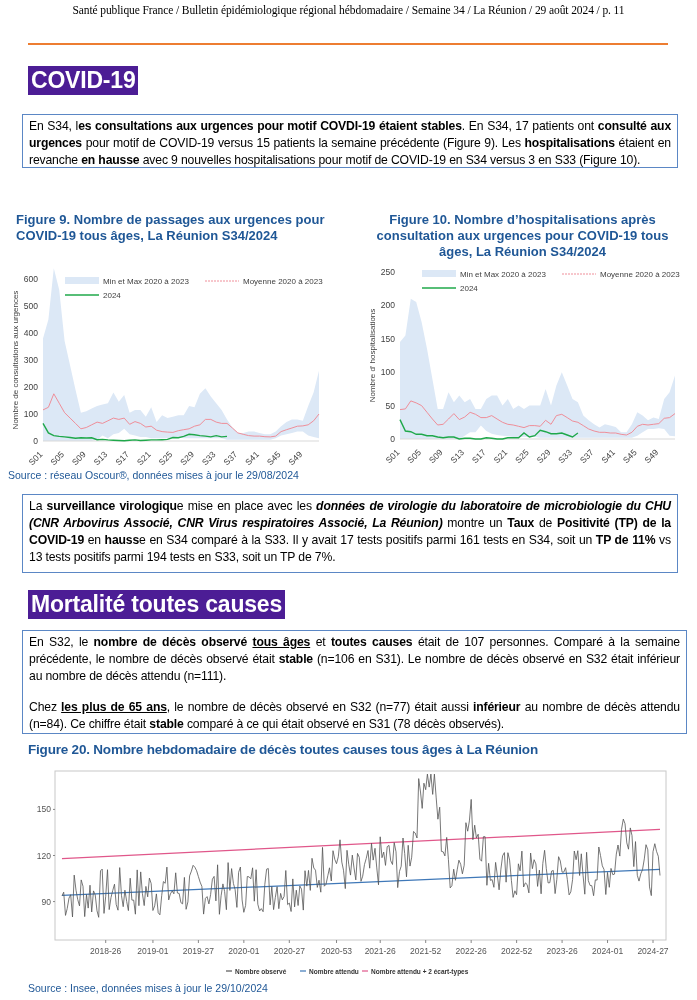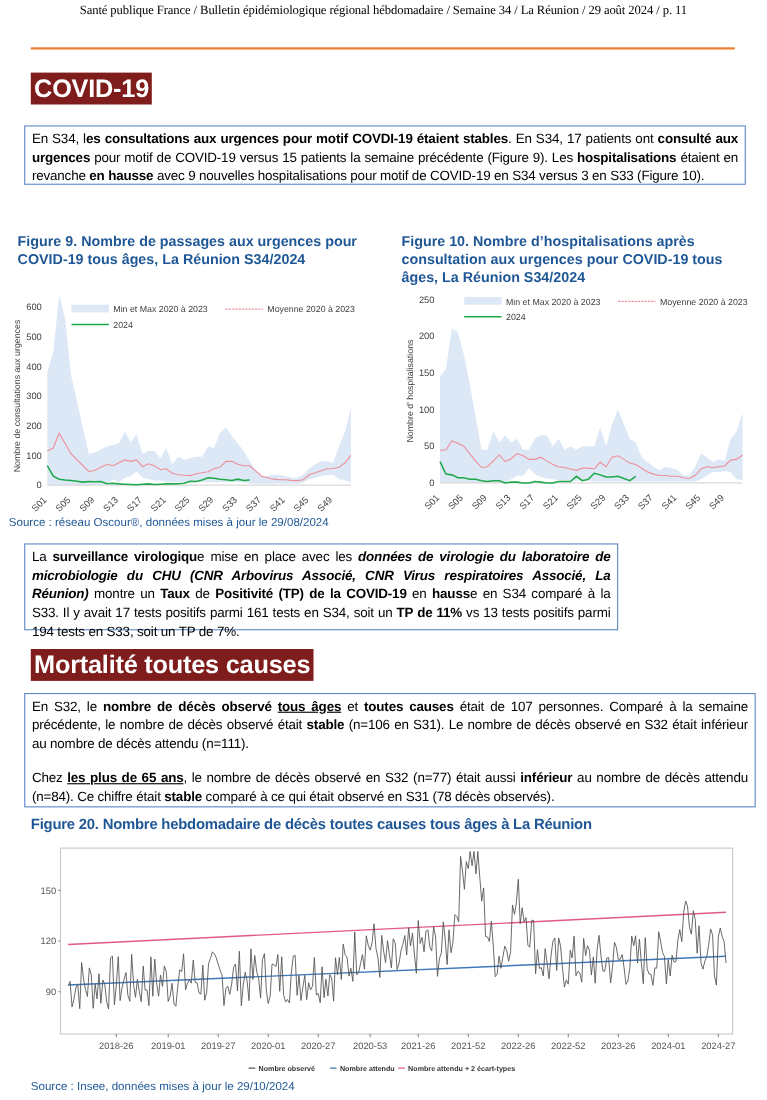--- a/index.html
+++ b/index.html
@@ -1,41 +1,41 @@
 <!DOCTYPE html>
 <html><head>
 <meta charset="utf-8">
 <style>
   html, body { margin:0; padding:0; }
   body { width:697px; height:1000px; background:#ffffff; position:relative; overflow:hidden;
          font-family:"Liberation Sans", sans-serif; color:#000; }
   .abs { position:absolute; }
   #hdr { left:0; width:697px; top:4px; text-align:center; font-size:11.5px; letter-spacing:-0.1px;font-family:Liberation Serif, serif; }
   #rule { left:28px; width:640px; top:43px; height:2px; background:#ed7d31; }
-  .section-title { background:#7f1d1d; color:#fff; font-weight:bold; font-size:23px; padding:0 3px; line-height:29px; letter-spacing:-0.2px; }
+  .section-title { background:#4c1d95; color:#fff; font-weight:bold; font-size:23px; padding:0 3px; line-height:29px; letter-spacing:-0.2px; }
   .textbox { border:1px solid #5b87c5; padding:3px 6px; font-size:12.2px; line-height:17px; text-align:justify; box-sizing:border-box; letter-spacing:-0.15px; }
   .fig-title { color:#1f5796; font-weight:bold; font-size:13px; line-height:16px; }
   .src { color:#1f5796; font-size:10.5px; }
   svg text { font-family:"Liberation Sans", sans-serif; }
 </style>
 </head>
 <body>
 
 <div id="hdr" class="abs">Santé publique France / Bulletin épidémiologique régional hébdomadaire / Semaine 34 / La Réunion / 29 août 2024 / p. 11</div>
 <div id="rule" class="abs"></div>
 
 <div class="abs section-title" style="left:28px;top:66px;">COVID-19</div>
 
 <div class="abs textbox" style="left:22px;top:114px;width:656px;height:54px;">
   <span><span>En S34, l</span><span style="font-weight: bold;">es consultations aux urgences pour motif COVDI-19 étaient stables</span><span>. En S34, 17 patients ont </span><span style="font-weight: bold;">consulté aux urgences</span><span> pour motif de COVID-19 versus 15 patients la semaine précédente (Figure 9). Les </span><span style="font-weight: bold;">hospitalisations</span><span> étaient en revanche </span><span style="font-weight: bold;">en hausse</span><span> avec 9 nouvelles hospitalisations pour motif de COVID-19 en S34 versus 3 en S33 (Figure 10).</span></span>
 </div>
 
 <div class="abs fig-title" style="left:16px;top:212px;width:330px;">Figure 9. Nombre de passages aux urgences pour COVID-19 tous âges, La Réunion S34/2024</div>
 
-<div class="abs fig-title" style="left:365px;top:212px;width:315px;">Figure 10. Nombre d’hospitalisations après consultation aux urgences pour COVID-19 tous âges, La Réunion S34/2024</div>
+<div class="abs fig-title" style="left:365px;top:212px;width:315px;text-align:center;">Figure 10. Nombre d’hospitalisations après consultation aux urgences pour COVID-19 tous âges, La Réunion S34/2024</div>
 
 <svg class="abs" id="chart9" style="left:0;top:262px;" width="345" height="208">
     <path d="M43.0 76.4 L48.4 57.5 L53.8 6.2 L59.2 27.8 L64.6 79.1 L70.1 103.4 L75.5 127.7 L80.9 150.7 L86.3 149.3 L91.7 146.6 L97.1 143.9 L102.5 142.6 L107.9 141.2 L113.4 130.4 L118.8 139.8 L124.2 133.1 L129.6 150.7 L135.0 147.9 L140.4 147.9 L145.8 154.7 L151.2 145.3 L156.6 160.1 L162.1 153.3 L167.5 156.1 L172.9 154.7 L178.3 153.3 L183.7 153.3 L189.1 143.9 L194.5 145.3 L199.9 131.8 L205.4 126.3 L210.8 134.4 L216.2 141.2 L221.6 147.9 L227.0 157.4 L232.4 165.5 L237.8 170.9 L243.2 170.9 L248.6 169.6 L254.1 169.6 L259.5 170.9 L264.9 172.3 L270.3 172.3 L275.7 169.6 L281.1 164.2 L286.5 160.1 L291.9 157.4 L297.4 157.4 L302.8 158.8 L308.2 143.9 L313.6 130.4 L319.0 108.8 L319.0 176.3 L313.6 174.9 L308.2 173.6 L302.8 169.6 L297.4 169.6 L291.9 170.9 L286.5 172.3 L281.1 173.6 L275.7 176.3 L270.3 177.7 L264.9 177.7 L259.5 177.7 L254.1 177.7 L248.6 177.7 L243.2 177.7 L237.8 177.7 L232.4 177.7 L227.0 177.7 L221.6 176.3 L216.2 176.3 L210.8 176.3 L205.4 176.3 L199.9 176.3 L194.5 176.3 L189.1 176.3 L183.7 176.3 L178.3 174.9 L172.9 176.3 L167.5 176.3 L162.1 176.3 L156.6 176.3 L151.2 176.3 L145.8 174.9 L140.4 174.9 L135.0 173.6 L129.6 172.3 L124.2 166.8 L118.8 170.9 L113.4 172.3 L107.9 176.3 L102.5 173.6 L97.1 177.7 L91.7 179.0 L86.3 179.0 L80.9 179.0 L75.5 179.0 L70.1 179.0 L64.6 179.0 L59.2 179.0 L53.8 179.0 L48.4 179.0 L43.0 179.0 Z" fill="#dce8f6" stroke="none"></path>
     <text x="38" y="182" text-anchor="end" font-size="8.5" fill="#404040">0</text>
     <text x="38" y="155" text-anchor="end" font-size="8.5" fill="#404040">100</text>
     <text x="38" y="128" text-anchor="end" font-size="8.5" fill="#404040">200</text>
     <text x="38" y="101" text-anchor="end" font-size="8.5" fill="#404040">300</text>
     <text x="38" y="74" text-anchor="end" font-size="8.5" fill="#404040">400</text>
     <text x="38" y="47" text-anchor="end" font-size="8.5" fill="#404040">500</text>
     <text x="38" y="20" text-anchor="end" font-size="8.5" fill="#404040">600</text>
@@ -92,21 +92,21 @@
     <rect x="67" y="8" width="34" height="7" fill="#dce8f6"></rect>
     <text x="105" y="15" font-size="8" fill="#404040">Min et Max 2020 à 2023</text>
     <line x1="207" x2="241" y1="12" y2="12" stroke="#ef8e99" stroke-width="1" stroke-dasharray="2,1"></line>
     <text x="245" y="15" font-size="8" fill="#404040">Moyenne 2020 à 2023</text>
     <line x1="67" x2="101" y1="26" y2="26" stroke="#1fa84a" stroke-width="1.4"></line>
     <text x="105" y="29" font-size="8" fill="#404040">2024</text>
   </svg>
 
 <div class="abs src" style="left:8px;top:469px;">Source : réseau Oscour®, données mises à jour le 29/08/2024</div>
 
-<div class="abs textbox" style="left:22px;top:494px;width:540px;height:79px;">
+<div class="abs textbox" style="left:22px;top:494px;width:656px;height:79px;">
   <span><span>La </span><span style="font-weight: bold;">surveillance virologiqu</span><span>e mise en place avec les </span><span style="font-weight: bold; font-style: italic;">données de virologie du laboratoire de microbiologie du CHU (CNR Arbovirus Associé, CNR Virus respiratoires Associé, La Réunion)</span><span> montre un </span><span style="font-weight: bold;">Taux</span><span> de </span><span style="font-weight: bold;">Positivité</span><span style="font-weight: bold;"> (TP) de la COVID-19</span><span> en </span><span style="font-weight: bold;">hauss</span><span>e en S34 comparé à la S33. Il y avait 17 tests positifs parmi 161 tests en S34, soit un </span><span style="font-weight: bold;">TP de 11%</span><span> vs 13 tests positifs parmi 194 tests en S33, soit un TP de 7%.</span></span>
 </div>
 
 <div class="abs section-title" style="left:28px;top:590px;">Mortalité toutes causes</div>
 
 <div class="abs textbox" style="left:22px;top:630px;width:665px;height:104px;">
   <div><span>En S32, le </span><span style="font-weight: bold;">nombre de décès observé </span><span style="font-weight: bold; text-decoration: underline;">tous âges</span><span> et </span><span style="font-weight: bold;">toutes causes</span><span> était de 107 personnes. Comparé à la semaine précédente, le nombre de décès observé était </span><span style="font-weight: bold;">stable</span><span> (n=106 en S31). Le nombre de décès observé en S32 était inférieur au nombre de décès attendu (n=111).</span></div>
   <div style="height:14px"></div>
   <div><span>Chez </span><span style="font-weight: bold; text-decoration: underline;">les plus de 65 ans</span><span>, le nombre de décès observé en S32 (n=77) était aussi </span><span style="font-weight: bold;">inférieur</span><span> au nombre de décès attendu (n=84). Ce chiffre était </span><span style="font-weight: bold;">stable</span><span> comparé à ce qui était observé en S31 (78 décès observés).</span></div>
 </div>

